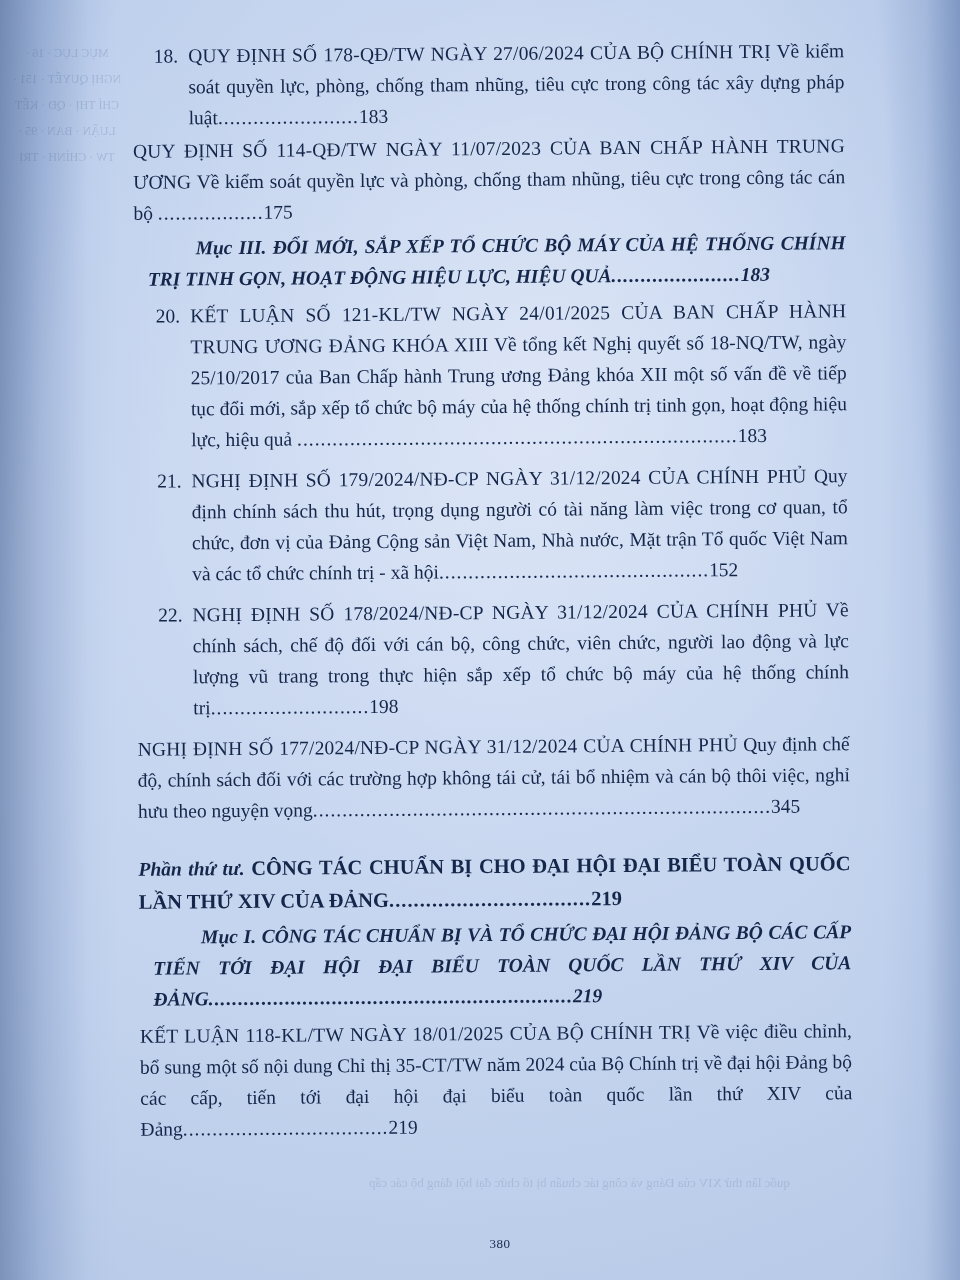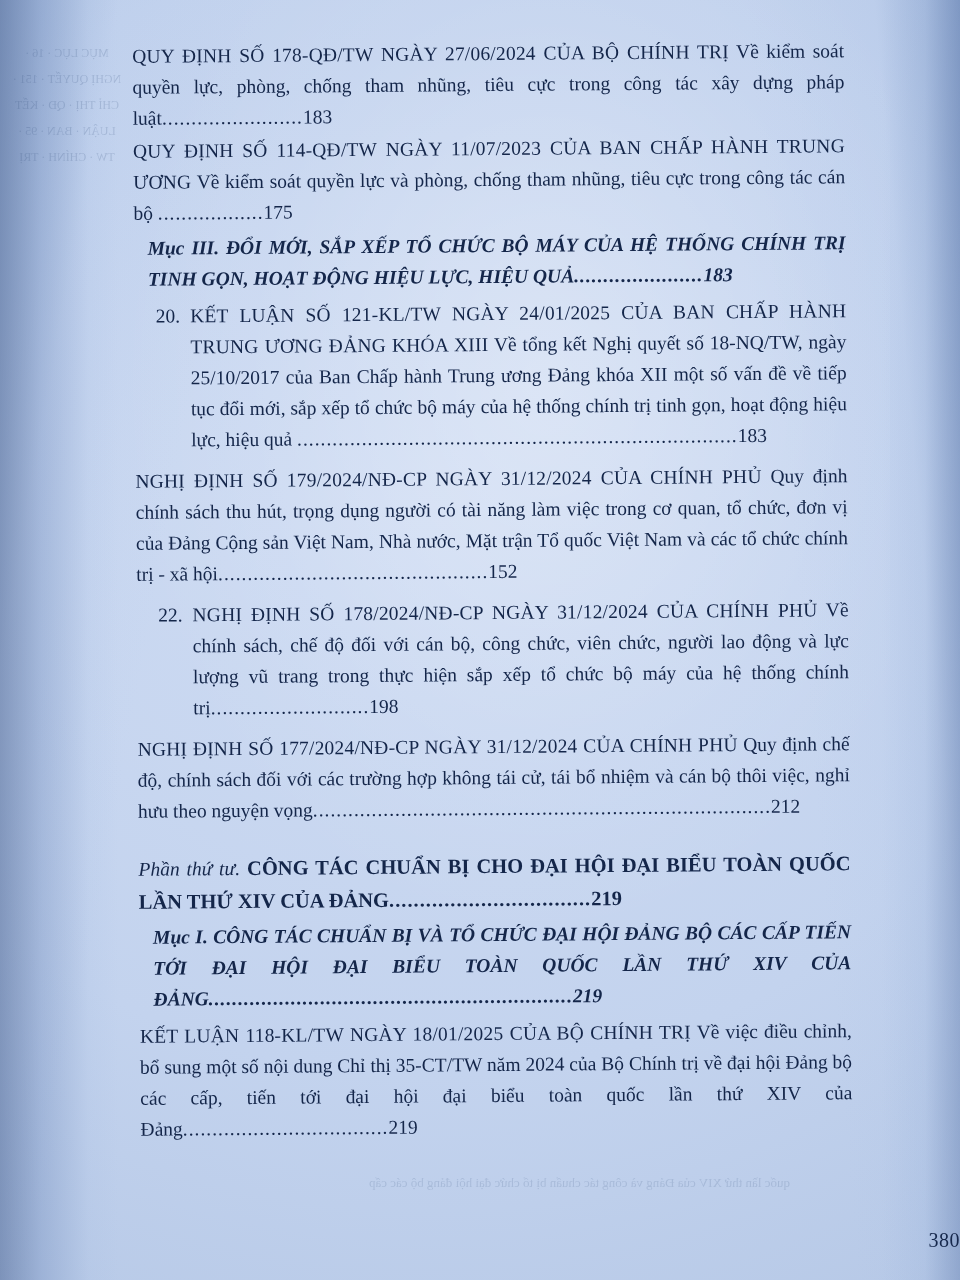--- a/index.html
+++ b/index.html
@@ -116,42 +116,42 @@
   .muc {
     font-weight: bold;
     font-style: italic;
     font-size: 19.5px;
     line-height: 31px;
     text-align: justify;
     margin: 4px 0 6px 0;
     padding-left: 14px;
     text-indent: -0px;
   }
-  .muc .lead { font-weight: bold; }
+  .muc .lead { font-weight: bold; margin-left: 48px; }
 
   .phan {
     font-weight: bold;
     font-size: 20.5px;
     line-height: 32px;
     text-align: justify;
     margin: 10px 0 2px 0;
     padding-left: 0px;
   }
-  .phan .lead { font-weight: normal; font-style: italic; font-size: 19.5px; }
+  .phan .lead { font-weight: bold; font-style: italic; font-size: 19.5px; }
 
   .spacer-sm { height: 8px; }
   .spacer-md { height: 14px; }
 
   .folio {
     position: absolute;
     left: 0;
     right: 0;
     bottom: 28px;
-    text-align: right;
-    font-size: 20px;
+    text-align: center;
+    font-size: 13px;
     color: #16284c;
     letter-spacing: 0.5px;
     margin-left: 40px;
   }
 
   
   .skew {
     transform: rotate(-0.45deg);
     transform-origin: 50% 0;
   }
@@ -163,20 +163,21 @@
   <div class="gutter-left"></div>
   <div class="edge-right"></div>
   <div class="sheen"></div>
 
   <div class="showthrough">MỤC LỤC · 16 · NGHỊ QUYẾT · 151 · CHỈ THỊ · QĐ · KẾT LUẬN · BAN · 95 · TW · CHÍNH · TRỊ</div>
   <div class="showthrough-bottom">quốc lần thứ XIV của Đảng và công tác chuẩn bị tổ chức đại hội đảng bộ các cấp</div>
 
   <div class="content skew">
 
     <div class="entry">
+      <div class="num">18.</div>
       <div class="body">
         <span class="caps">QUY ĐỊNH SỐ 178-QĐ/TW NGÀY 27/06/2024 CỦA BỘ CHÍNH TRỊ</span><span> Về kiểm soát quyền lực, phòng, chống tham nhũng, tiêu cực trong công tác xây dựng pháp luật</span><span class="dots">........................</span><span class="pg">183</span>
       </div>
     </div>
 
     <div class="entry">
       <div class="body">
         <span class="caps">QUY ĐỊNH SỐ 114-QĐ/TW NGÀY 11/07/2023 CỦA BAN CHẤP HÀNH TRUNG ƯƠNG</span><span> Về kiểm soát quyền lực và phòng, chống tham nhũng, tiêu cực trong công tác cán bộ </span><span class="dots">..................</span><span class="pg">175</span>
       </div>
     </div>
@@ -188,39 +189,40 @@
     <div class="entry">
       <div class="num">20.</div>
       <div class="body">
         <span class="caps">KẾT LUẬN SỐ 121-KL/TW NGÀY 24/01/2025 CỦA BAN CHẤP HÀNH TRUNG ƯƠNG ĐẢNG KHÓA XIII</span><span> Về tổng kết Nghị quyết số 18-NQ/TW, ngày 25/10/2017 của Ban Chấp hành Trung ương Đảng khóa XII một số vấn đề về tiếp tục đổi mới, sắp xếp tổ chức bộ máy của hệ thống chính trị tinh gọn, hoạt động hiệu lực, hiệu quả </span><span class="dots">...........................................................................</span><span class="pg">183</span>
       </div>
     </div>
 
     <div class="spacer-sm"></div>
 
     <div class="entry">
+      <div class="num">21.</div>
       <div class="body">
         <span class="caps">NGHỊ ĐỊNH SỐ 179/2024/NĐ-CP NGÀY 31/12/2024 CỦA CHÍNH PHỦ</span><span> Quy định chính sách thu hút, trọng dụng người có tài năng làm việc trong cơ quan, tổ chức, đơn vị của Đảng Cộng sản Việt Nam, Nhà nước, Mặt trận Tổ quốc Việt Nam và các tổ chức chính trị - xã hội</span><span class="dots">..............................................</span><span class="pg">152</span>
       </div>
     </div>
 
     <div class="spacer-sm"></div>
 
     <div class="entry">
       <div class="num">22.</div>
       <div class="body">
         <span class="caps">NGHỊ ĐỊNH SỐ 178/2024/NĐ-CP NGÀY 31/12/2024 CỦA CHÍNH PHỦ</span><span> Về chính sách, chế độ đối với cán bộ, công chức, viên chức, người lao động và lực lượng vũ trang trong thực hiện sắp xếp tổ chức bộ máy của hệ thống chính trị</span><span class="dots">...........................</span><span class="pg">198</span>
       </div>
     </div>
 
     <div class="spacer-sm"></div>
 
     <div class="entry">
       <div class="body">
-        <span class="caps">NGHỊ ĐỊNH SỐ 177/2024/NĐ-CP NGÀY 31/12/2024 CỦA CHÍNH PHỦ</span><span> Quy định chế độ, chính sách đối với các trường hợp không tái cử, tái bổ nhiệm và cán bộ thôi việc, nghỉ hưu theo nguyện vọng</span><span class="dots">..............................................................................</span><span class="pg">212</span>
+        <span class="caps">NGHỊ ĐỊNH SỐ 177/2024/NĐ-CP NGÀY 31/12/2024 CỦA CHÍNH PHỦ</span><span> Quy định chế độ, chính sách đối với các trường hợp không tái cử, tái bổ nhiệm và cán bộ thôi việc, nghỉ hưu theo nguyện vọng</span><span class="dots">..............................................................................</span><span class="pg">345</span>
       </div>
     </div>
 
     <div class="spacer-md"></div>
 
     <div class="phan">
       <span class="lead">Phần thứ tư.</span><span> CÔNG TÁC CHUẨN BỊ CHO ĐẠI HỘI ĐẠI BIỂU TOÀN QUỐC LẦN THỨ XIV CỦA ĐẢNG</span><span class="dots">.................................</span><span class="pg">219</span>
     </div>
 
     <div class="muc">

